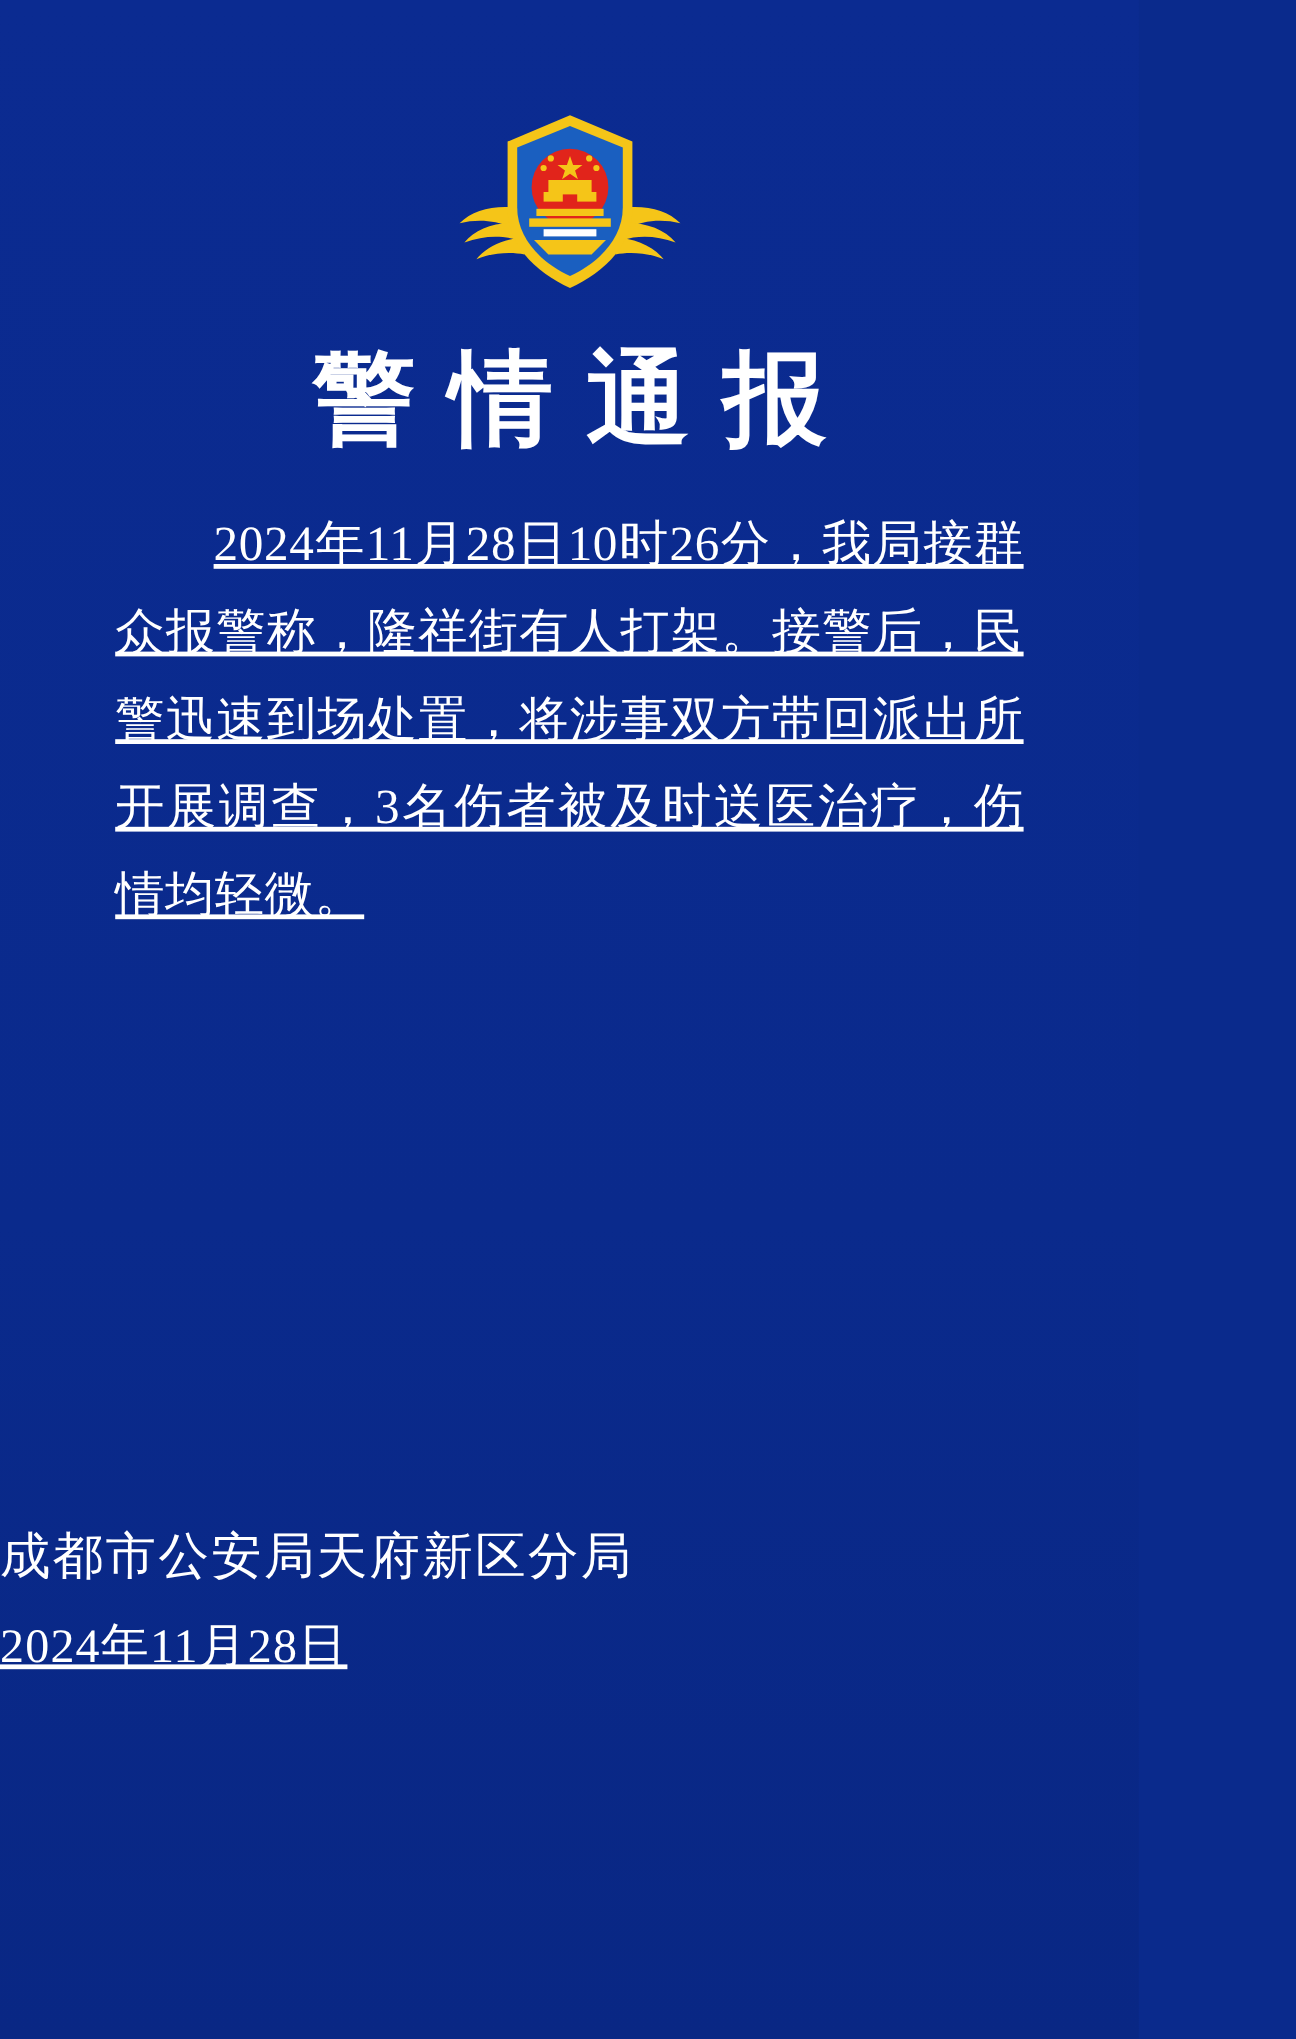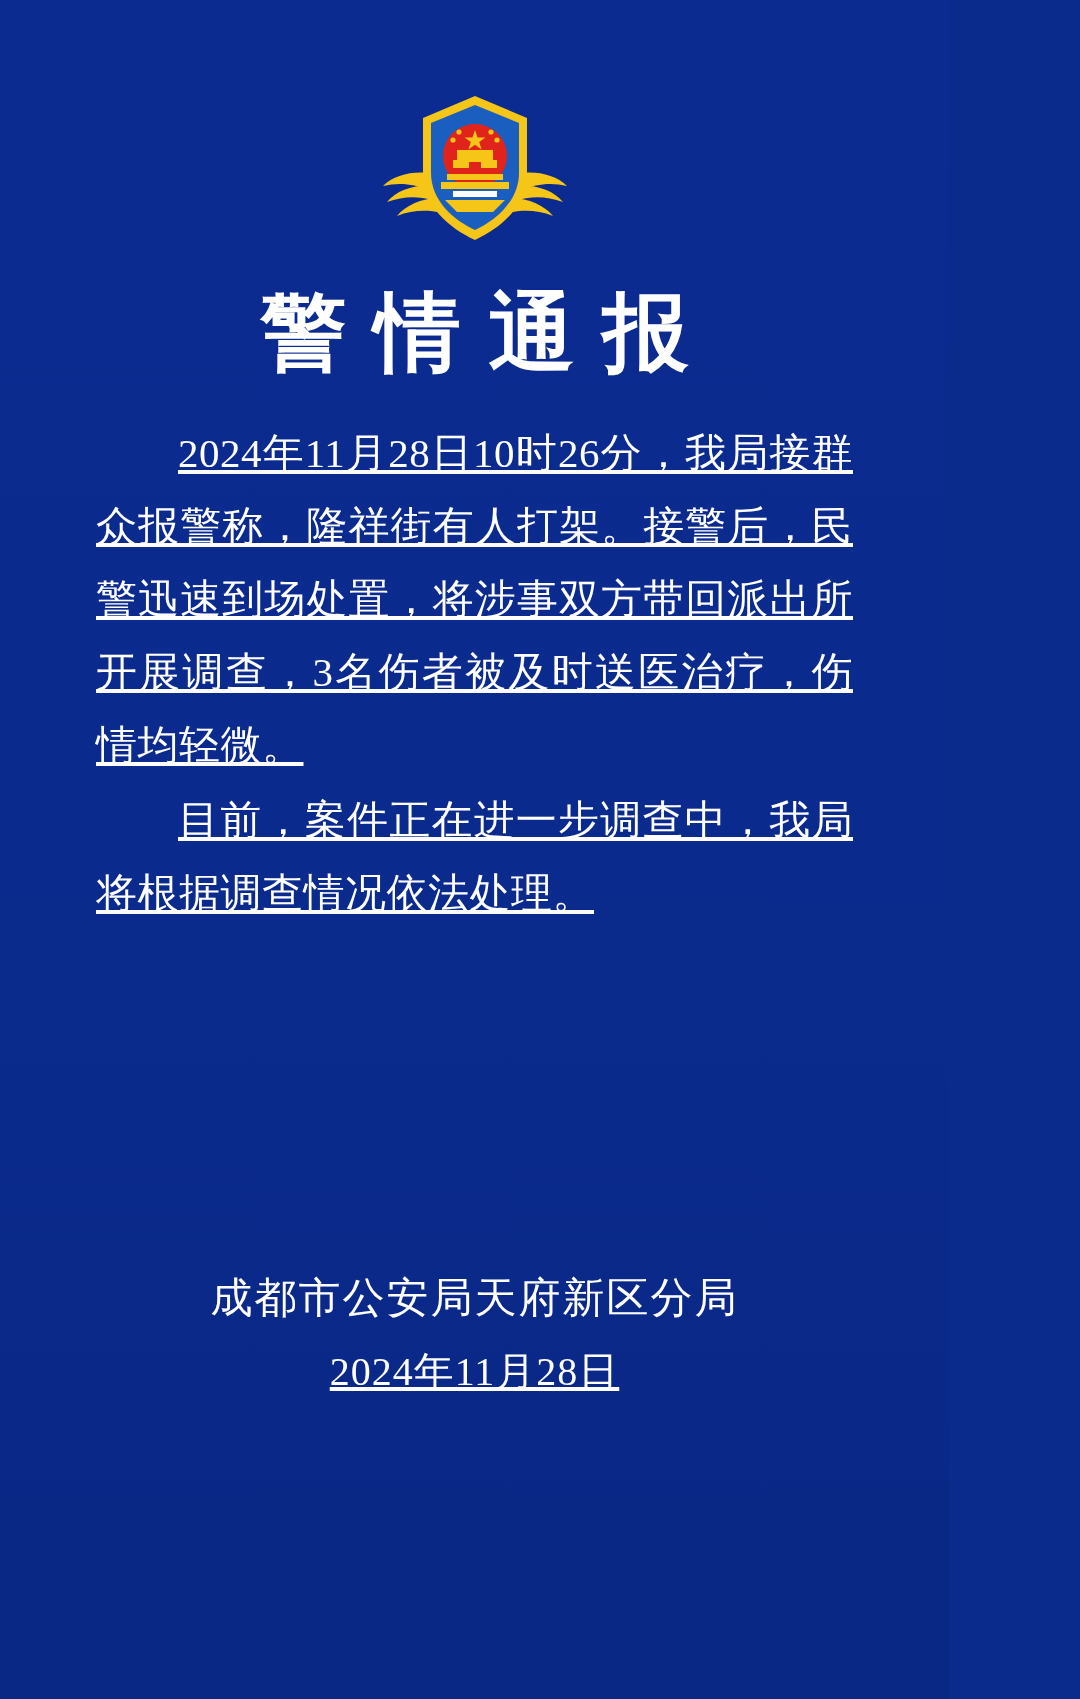--- a/index.html
+++ b/index.html
@@ -63,21 +63,20 @@
     color: #ffffff;
     letter-spacing: 0.5px;
   }
 
   
   .footer {
     position: absolute;
     left: 0;
     right: 0;
     bottom: 300px;
-    text-align: center;
   }
   .footer-org {
     font-size: 42px;
     line-height: 1.5;
     letter-spacing: 2px;
   }
   .footer-date {
     margin-top: 14px;
     font-size: 40px;
     letter-spacing: 1px;
@@ -125,21 +124,20 @@
         <rect x="78" y="113" width="44" height="6" fill="#ffffff"></rect>
         <path d="M70 122 L130 122 L118 134 L82 134 Z" fill="#f5c518"></path>
       </svg>
     </div>
   </div>
 
   <div class="title">警情通报</div>
 
   <div class="body-text">
     <p class="para">2024年11月28日10时26分，我局接群众报警称，隆祥街有人打架。接警后，民警迅速到场处置，将涉事双方带回派出所开展调查，3名伤者被及时送医治疗，伤情均轻微。</p>
-    <p class="para">目前，案件正在进一步调查中，我局将根据调查情况依法处理。</p>
   </div>
 
   <div class="footer">
     <div class="footer-org">成都市公安局天府新区分局</div>
     <div class="footer-date">2024年11月28日</div>
   </div>
 
 </div>
 
 </body></html>

